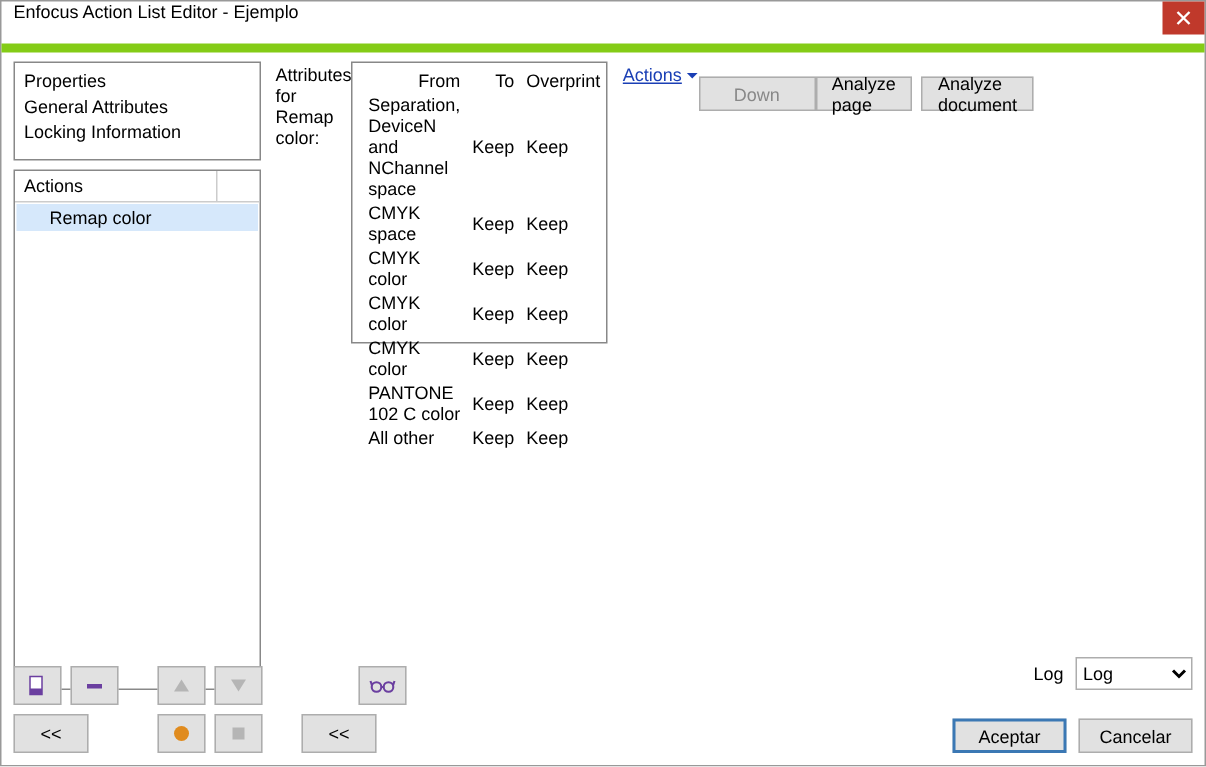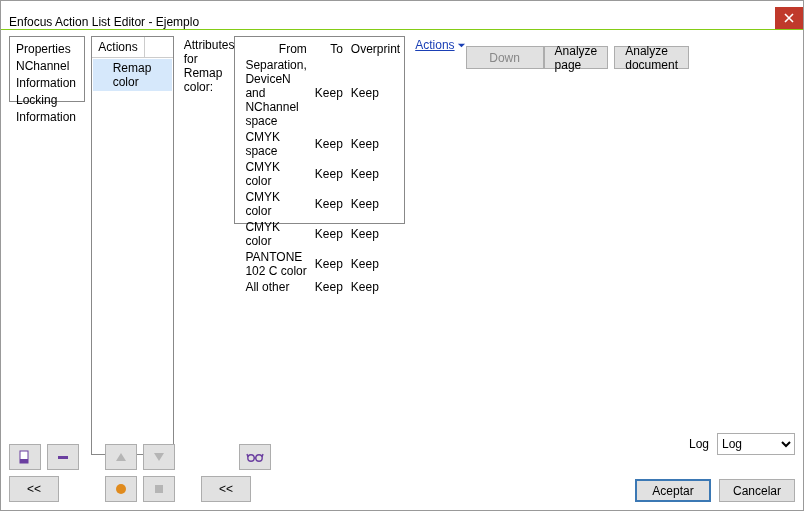--- a/index.html
+++ b/index.html
@@ -1,21 +1,21 @@
 <!DOCTYPE html>
 <html><head>
 <meta charset="utf-8">
 <style>
 html,body{margin:0;padding:0;font-family:"Segoe UI",Tahoma,sans-serif;font-size:12px;color:#000;background:#fff}
 .window{width:804px;height:511px;border:1px solid #999;box-sizing:border-box;position:relative}
-.titlebar{height:28px;display:flex;align-items:flex-end;padding:0 0 0 8px;border-bottom:1px solid #84cc16}
+.titlebar{height:28px;display:flex;align-items:flex-start;padding:0 0 0 8px;border-bottom:6px solid #84cc16}
 .titlebar .title{flex:1}
 .close-btn{width:28px;height:22px;background:#c0392b;color:#fff;display:flex;align-items:center;justify-content:center;font-weight:bold;cursor:default}
 .body{display:flex;padding:6px 8px 8px 8px;height:calc(100% - 28px - 48px);box-sizing:border-box;gap:10px}
-.left-col{width:296px;display:flex;flex-direction:row;gap:6px}
+.left-col{width:296px;display:flex;flex-direction:column;gap:6px}
 .listbox{border:1px solid #888;background:#fff}
 .props{height:56px;padding:4px 6px}
 .props div{line-height:17px}
 .actions-box{flex:1;display:flex;flex-direction:column}
 .ah{display:flex;border-bottom:1px solid #ccc}
 .ah .ah-main{flex:1;padding:3px 6px}
 .ah .ah-col2{width:28px;border-left:1px solid #ccc}
 .action-item{background:#d6e8fb;padding:2px 4px;display:flex;align-items:flex-end;gap:4px;margin:1px}
 .action-item .am{width:14px;text-align:center}
 .right-col{flex:1;display:flex;flex-direction:row}
@@ -57,21 +57,21 @@
           <path d="M1 1 L9 9 M9 1 L1 9" stroke="#fff" stroke-width="1.6"></path>
         </svg>
     </div>
   </div>
 
   <div class="body">
 
     <div class="left-col">
       <div class="listbox props">
         <div>Properties</div>
-        <div>NChannel Information</div>
+        <div>General Attributes</div>
         <div>Locking Information</div>
       </div>
       <div class="listbox actions-box">
         <div class="ah">
           <div class="ah-main">Actions</div>
           <div class="ah-col2"></div>
         </div>
         <div class="action-item">
           <span class="am"></span>
           <span>Remap color</span>

